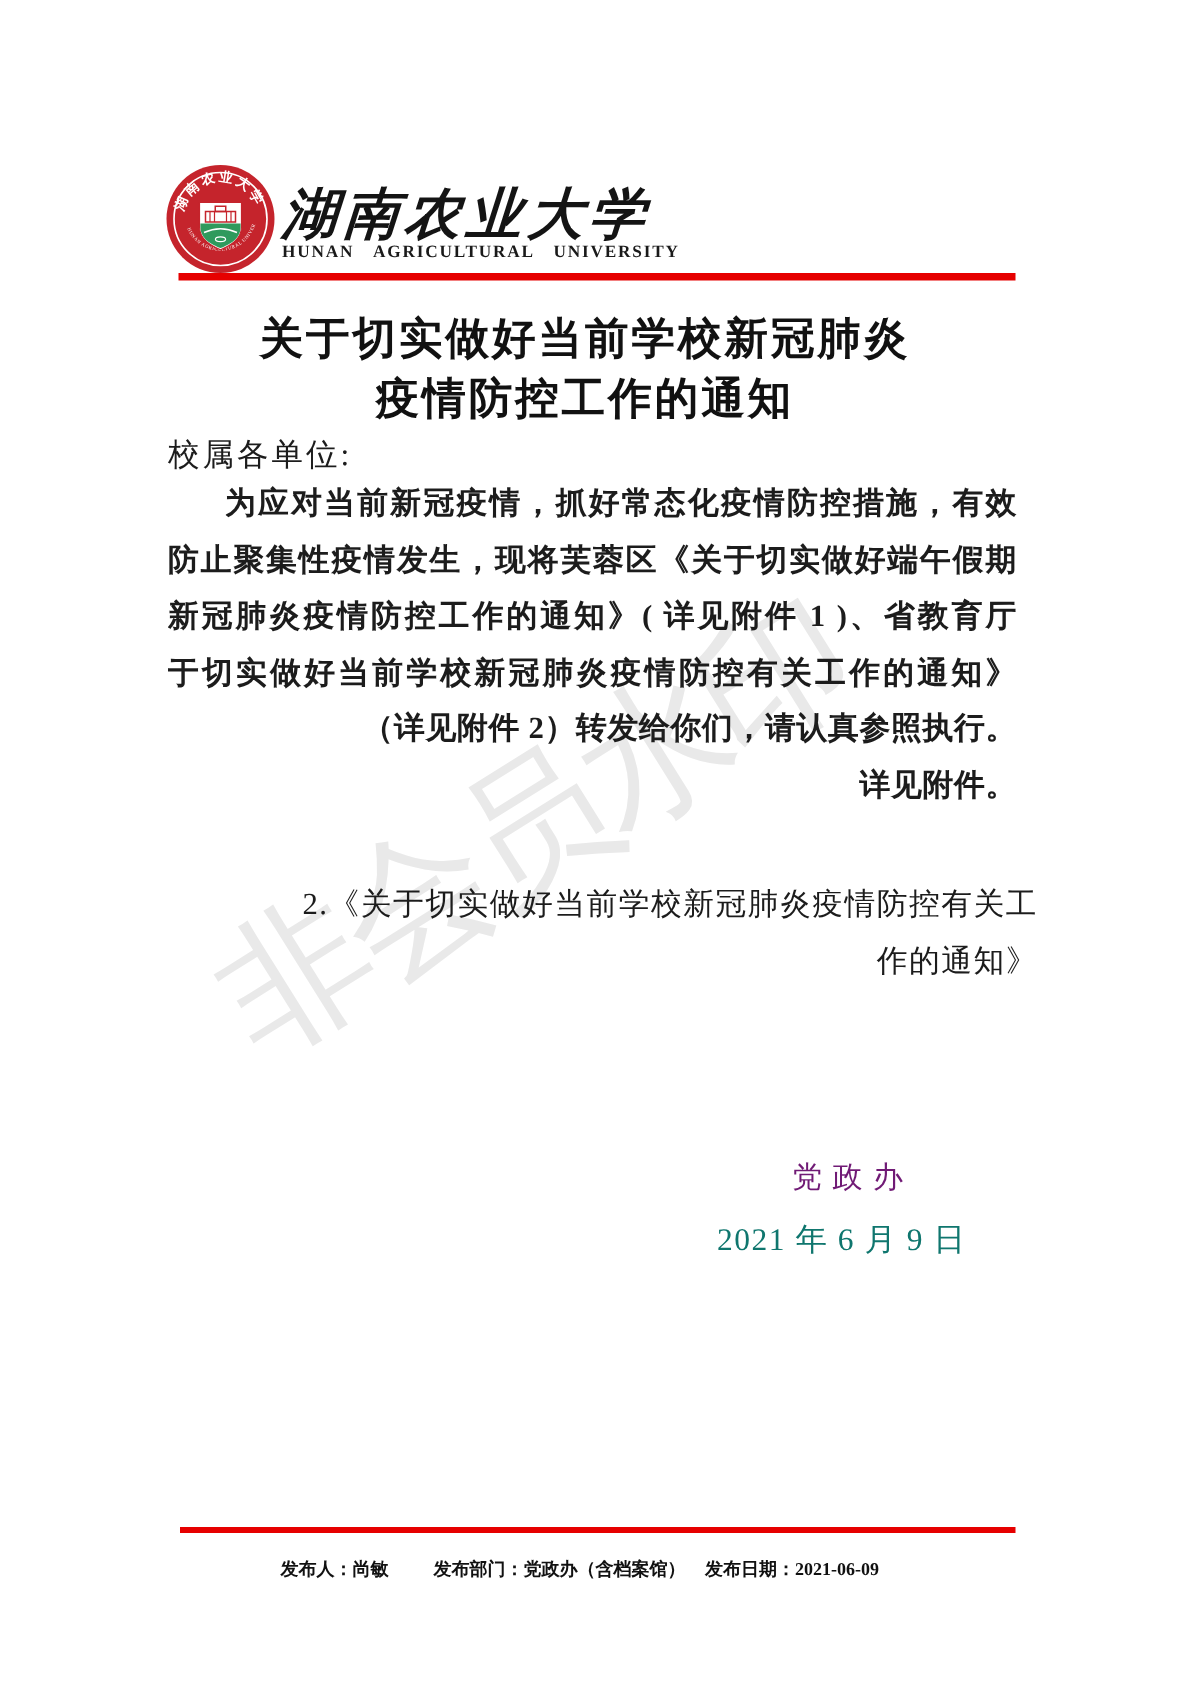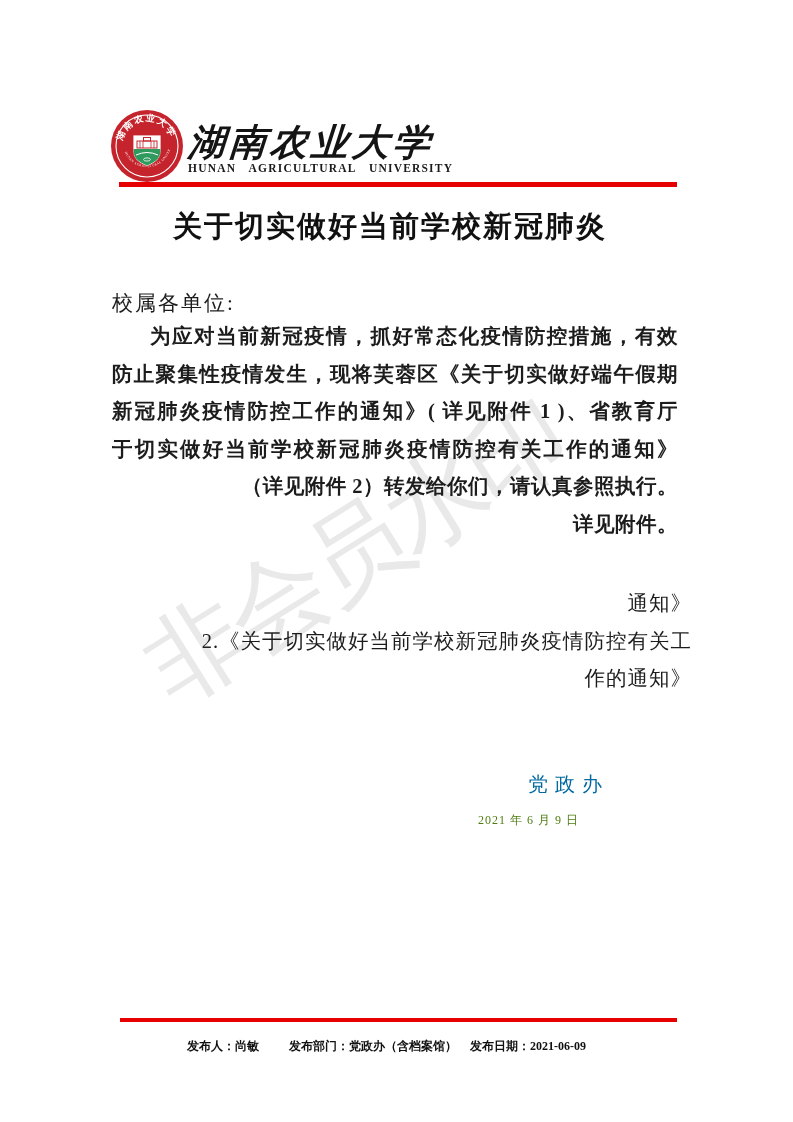--- a/index.html
+++ b/index.html
@@ -69,25 +69,25 @@
     position: absolute; left: 112px; top: 585px; width: 580px;
     font-size: 20.5px; color: #1c1c1c;
   }
   .attach-block .bline { letter-spacing: 1px; }
   .pl-75 { padding-left: 75px; }
   .pl-50 { padding-left: 50px; }
   .pl-58 { padding-left: 58px; }
   
   .sig-office {
     position: absolute; left: 528px; top: 771px;
-    font-size: 20px; letter-spacing: 7px; color: #0369a1; white-space: nowrap;
+    font-size: 20px; letter-spacing: 7px; color: #701a75; white-space: nowrap;
   }
   .sig-date {
     position: absolute; left: 478px; top: 812px;
-    font-size: 12px; letter-spacing: 1px; color: #4d7c0f; white-space: nowrap;
+    font-size: 21px; letter-spacing: 1px; color: #0f766e; white-space: nowrap;
   }
   
   .rule-bottom {
     position: absolute; left: 120px; top: 1018px;
     width: 557px; height: 4px; background: #e60000;
   }
   .footer-item {
     position: absolute; top: 1038px;
     font-size: 12px; font-weight: bold; color: #111; white-space: nowrap;
   }
@@ -126,35 +126,35 @@
       <line x1="41" y1="32" x2="41" y2="39" stroke="#c5242c" stroke-width="0.8"></line>
       <line x1="44" y1="32" x2="44" y2="39" stroke="#c5242c" stroke-width="0.8"></line>
     </svg>
 
     <div class="uni-cn">湖南农业大学</div>
     <div class="uni-en">HUNAN AGRICULTURAL UNIVERSITY</div>
     <div class="rule-top"></div>
 
     <div class="title">
       <div>关于切实做好当前学校新冠肺炎</div>
+      <div>疫情防控工作的通知</div>
     </div>
 
     <div class="salutation">校属各单位:</div>
 
     <div class="body-block">
       <div class="bline j indent">为应对当前新冠疫情，抓好常态化疫情防控措施，有效</div>
       <div class="bline j">防止聚集性疫情发生，现将芙蓉区《关于切实做好端午假期</div>
       <div class="bline j">新冠肺炎疫情防控工作的通知》( 详见附件 1 )、省教育厅《关</div>
       <div class="bline j">于切实做好当前学校新冠肺炎疫情防控有关工作的通知》</div>
       <div class="bline">（详见附件 2）转发给你们，请认真参照执行。</div>
       <div class="bline indent">详见附件。</div>
     </div>
 
     <div class="attach-block">
-      <div class="bline pl-75">通知》</div>
       <div class="bline pl-50">2.《关于切实做好当前学校新冠肺炎疫情防控有关工</div>
       <div class="bline pl-58">作的通知》</div>
     </div>
 
     <div class="sig-office">党政办</div>
     <div class="sig-date">2021 年 6 月 9 日</div>
 
     <div class="rule-bottom"></div>
     <div class="footer-item footer-publisher">
       <span>发布人：</span><span>尚敏</span>

